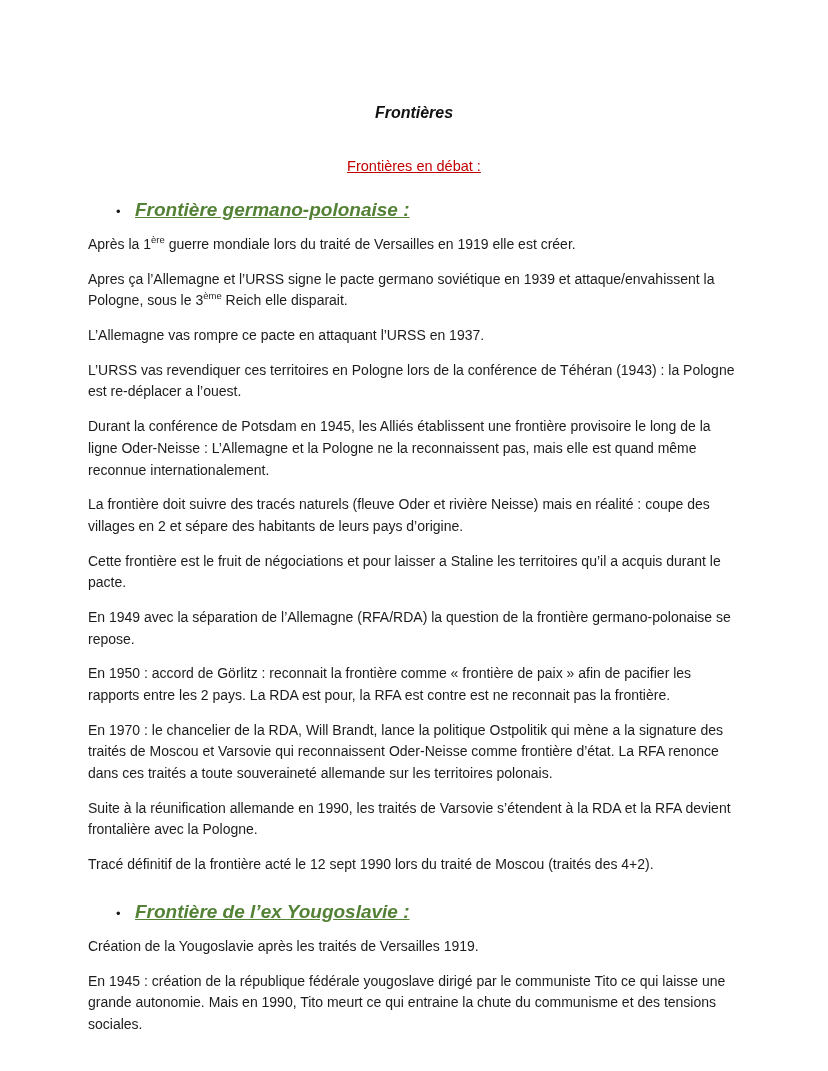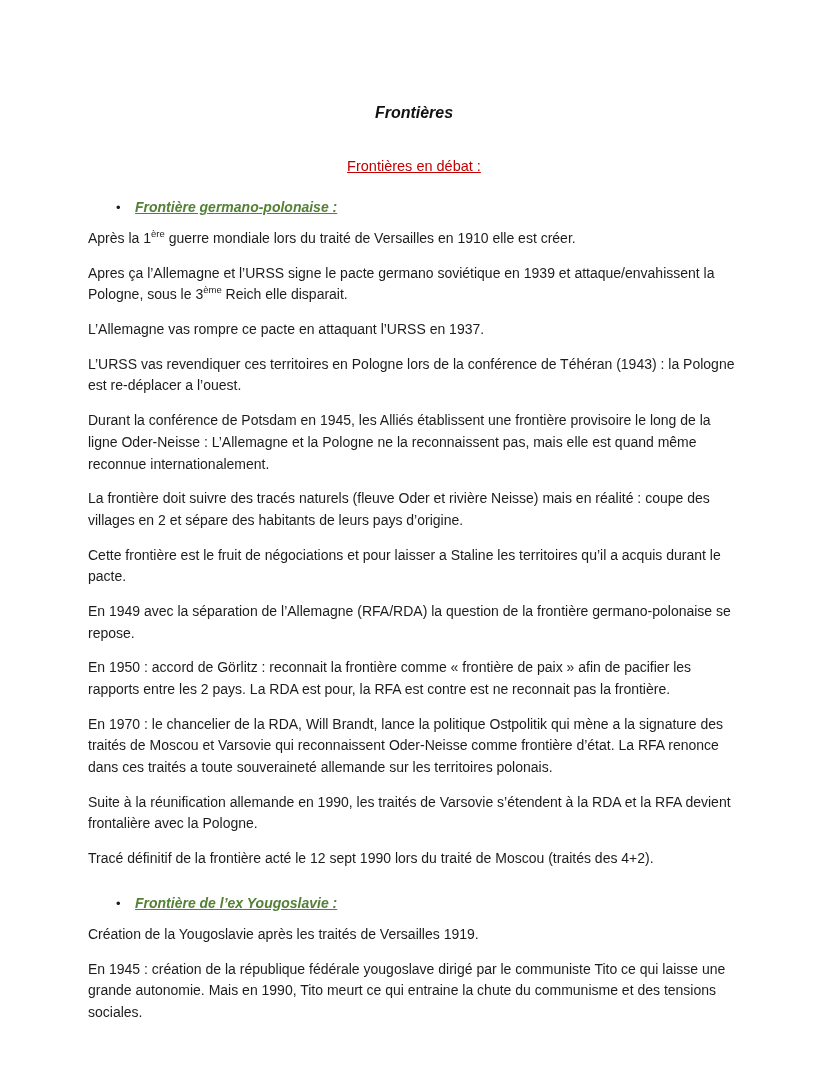--- a/index.html
+++ b/index.html
@@ -44,21 +44,21 @@
     align-items:baseline;
     margin:25px 0 0 28px;
   }
   .dot{
     width:19px;
     flex:0 0 19px;
     font-size:13px;
     color:var(--ink);
   }
   .bullet-label{
-    font-size:14px;
+    font-size:19px;
     font-weight:bold;
     font-style:italic;
     text-decoration:underline;
     color:var(--accent_green);
   }
   p.body-par{
     margin:13px 0 0 0;
     font-size:14px;
     line-height:1.55;
     color:var(--ink);
@@ -75,21 +75,21 @@
 
   <h1 class="title">Frontières</h1>
 
   <h2 class="section-heading">Frontières en débat :</h2>
 
   <div class="bullet-item">
     <span class="dot">•</span>
     <span class="bullet-label">Frontière germano-polonaise :</span>
   </div>
 
-  <p class="body-par"><span>Après la 1</span><sup class="ord">ère</sup><span> guerre mondiale lors du traité de Versailles en 1910 elle est créer.</span></p>
+  <p class="body-par"><span>Après la 1</span><sup class="ord">ère</sup><span> guerre mondiale lors du traité de Versailles en 1919 elle est créer.</span></p>
 
   <p class="body-par"><span>Apres ça l’Allemagne et l’URSS signe le pacte germano soviétique en 1939 et attaque/envahissent la Pologne, sous le 3</span><sup class="ord">ème</sup><span> Reich elle disparait.</span></p>
 
   <p class="body-par">L’Allemagne vas rompre ce pacte en attaquant l’URSS en 1937.</p>
   <p class="body-par">L’URSS vas revendiquer ces territoires en Pologne lors de la conférence de Téhéran (1943) : la Pologne est re-déplacer a l’ouest.</p>
   <p class="body-par">Durant la conférence de Potsdam en 1945, les Alliés établissent une frontière provisoire le long de la ligne Oder-Neisse : L’Allemagne et la Pologne ne la reconnaissent pas, mais elle est quand même reconnue internationalement.</p>
   <p class="body-par">La frontière doit suivre des tracés naturels (fleuve Oder et rivière Neisse) mais en réalité : coupe des villages en 2 et sépare des habitants de leurs pays d’origine.</p>
   <p class="body-par">Cette frontière est le fruit de négociations et pour laisser a Staline les territoires qu’il a acquis durant le pacte.</p>
   <p class="body-par">En 1949 avec la séparation de l’Allemagne (RFA/RDA) la question de la frontière germano-polonaise se repose.</p>
   <p class="body-par">En 1950 : accord de Görlitz : reconnait la frontière comme « frontière de paix » afin de pacifier les rapports entre les 2 pays. La RDA est pour, la RFA est contre est ne reconnait pas la frontière.</p>

